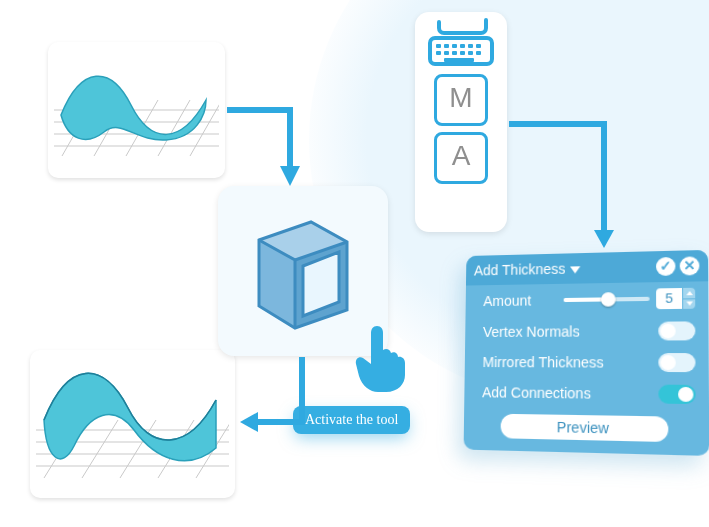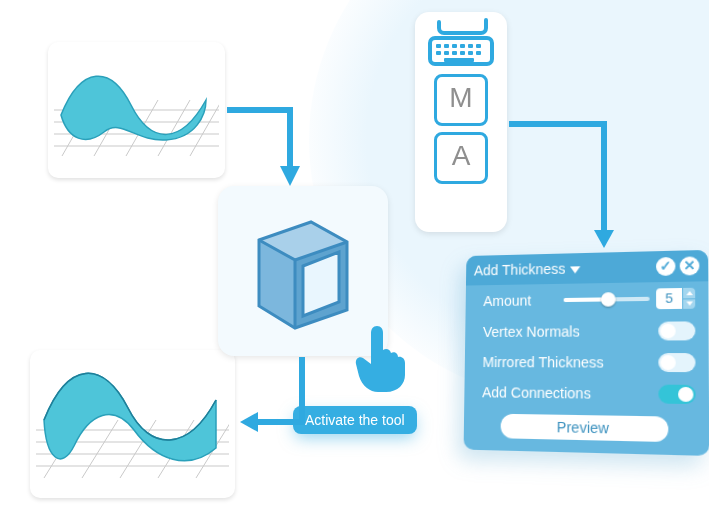--- a/index.html
+++ b/index.html
@@ -5,21 +5,21 @@
   html,body{margin:0;padding:0;width:709px;height:527px;background:#fff;font-family:Arial,Helvetica,sans-serif;overflow:hidden;}
   .canvas{position:relative;width:709px;height:527px;}
   .bg-blob{position:absolute;right:-120px;top:-120px;width:520px;height:520px;border-radius:50%;background:radial-gradient(circle at center,#eaf6fd 0%,#eaf6fd 55%,#fff 75%);}
   .tile{position:absolute;background:#fff;border-radius:10px;box-shadow:0 2px 4px rgba(0,0,0,0.12);}
   .grid-floor{position:absolute;left:6px;right:6px;}
   .grid-floor svg{display:block;}
   .wave{position:absolute;}
   .cube-tile{position:absolute;width:170px;height:170px;left:218px;top:186px;background:#f3fafe;border-radius:16px;box-shadow:0 2px 6px rgba(0,0,0,0.10);}
   .cube-tile svg{position:absolute;left:25px;top:20px;}
   .pointer{position:absolute;left:350px;top:320px;}
-  .activate-pill{position:absolute;left:293px;top:406px;background:#35aee2;color:#fff;font-size:14px;padding:6px 12px;border-radius:8px;box-shadow:0 6px 16px -2px rgba(53,174,226,0.50);}
+  .activate-pill{position:absolute;left:293px;top:406px;background:#35aee2;color:#fff;font-size:14px;padding:6px 12px;border-radius:8px;box-shadow:0 6px 16px -2px rgba(53,174,226,0.50);font-family:Liberation Serif, serif;}
   
   .kb-card{position:absolute;left:415px;top:12px;width:92px;height:214px;background:#fff;border-radius:14px;box-shadow:0 2px 6px rgba(0,0,0,0.10);text-align:center;padding-top:6px;}
   .kb-card svg{display:block;margin:0 auto;}
   .key{width:48px;height:46px;margin:6px auto 0 auto;border:3px solid #2fa9e0;border-radius:8px;color:#8f8f8f;font-size:28px;line-height:42px;font-weight:500;}
   
   .panel{position:absolute;left:465px;top:255px;width:234px;transform:perspective(800px) rotateY(-12deg) rotateX(4deg);transform-origin:left center;filter:drop-shadow(-6px 10px 10px rgba(58,153,200,0.25));}
   .panel-inner{background:#67b8e0;border-radius:10px;overflow:hidden;color:#fff;font-size:14px;}
   .panel-head{display:flex;align-items:center;background:#4da9d7;padding:6px 8px;}
   .panel-title{flex:1;font-weight:500;}
   .tri{display:inline-block;margin-left:4px;vertical-align:middle;border-left:5px solid transparent;border-right:5px solid transparent;border-top:7px solid #fff;}

